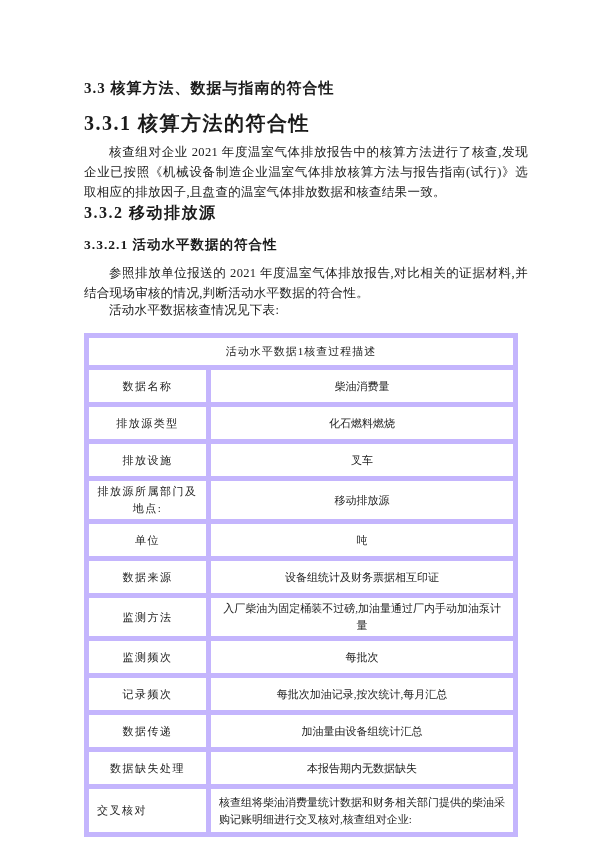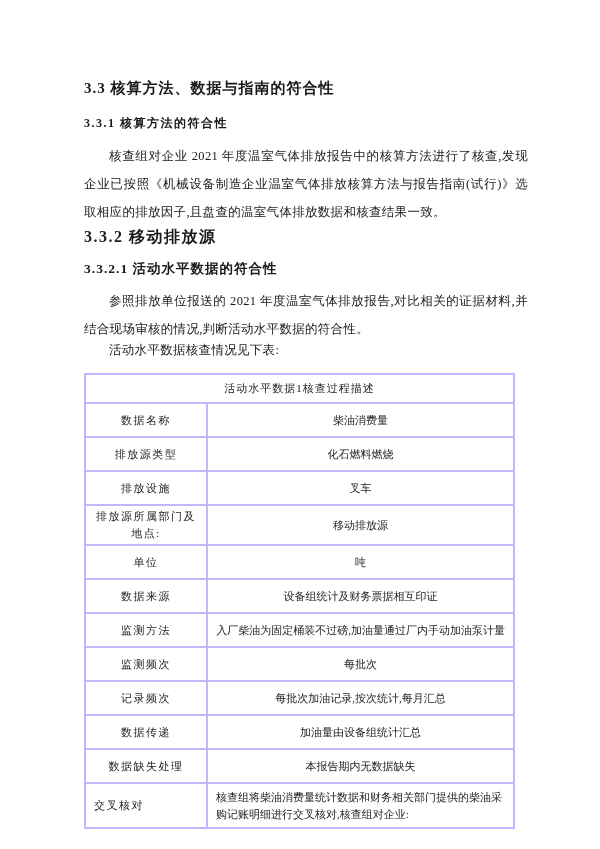--- a/index.html
+++ b/index.html
@@ -14,57 +14,57 @@
   .page { position: relative; width: 600px; height: 849px; background:#fff; }
   .content { padding: 0 58px 0 84px; }
 
   .h-a {
     margin: 78px 0 0 0;
     font-size: 15px; line-height: 20px;
     font-weight: bold; letter-spacing: 1px;
   }
   .h-b {
     margin: 14px 0 0 0;
-    font-size: 12px; line-height: 22px;
+    font-size: 20px; line-height: 22px;
     font-weight: bold; letter-spacing: 1.5px;
   }
   .h-c {
     margin: 0;
     font-size: 16px; line-height: 22px;
     font-weight: bold; letter-spacing: 1.5px;
   }
   .h-d {
     margin: 11px 0 0 0;
     font-size: 13.5px; line-height: 20px;
     font-weight: bold; letter-spacing: 1px;
   }
   .para {
     margin: 8px 14px 0 0;
     font-size: 12.5px;
-    line-height: 28px;
+    line-height: 20px;
     text-align: justify;
     text-indent: 2em;
     letter-spacing: 0.3px;
   }
   .para-tight {
     margin: -3px 0 12px 0;
     font-size: 12.5px;
     line-height: 21px;
     text-indent: 2em;
     letter-spacing: 0.3px;
   }
 
   table.check-table {
     border-collapse: collapse;
     table-layout: fixed;
     width: 429px;
     margin-top: 2px;
   }
   .check-table td {
-    border: 2px solid #c4b5fd;
+    border: 5px solid #c4b5fd;
     font-size: 11px;
     line-height: 17px;
     padding: 2px 8px;
     vertical-align: middle;
     color: #222;
     overflow: hidden;
     font-family: Liberation Serif, serif;
   }
   .check-table td.title-cell {
     height: 23px;

